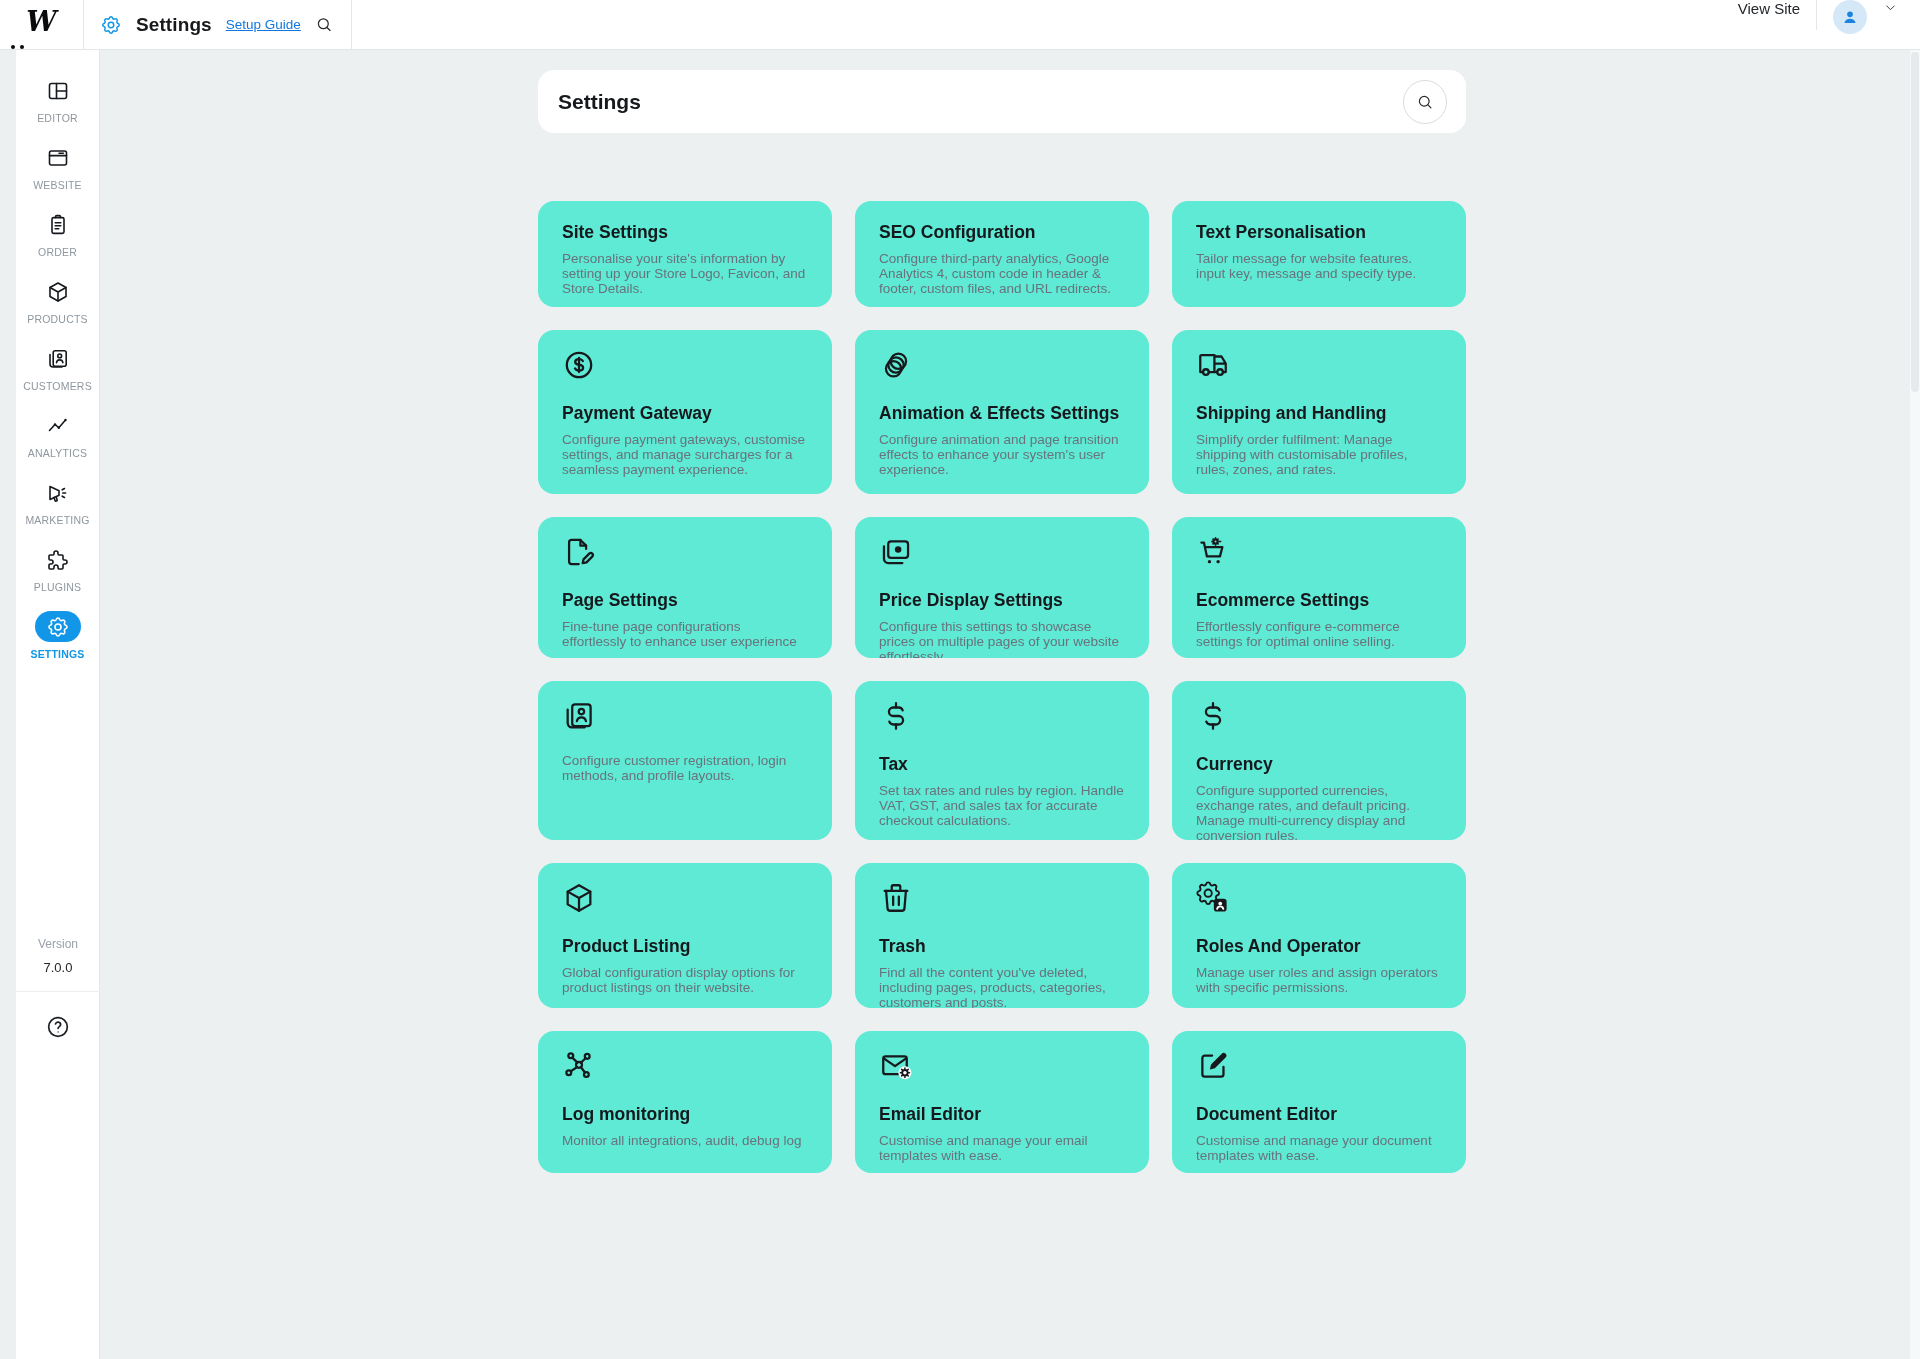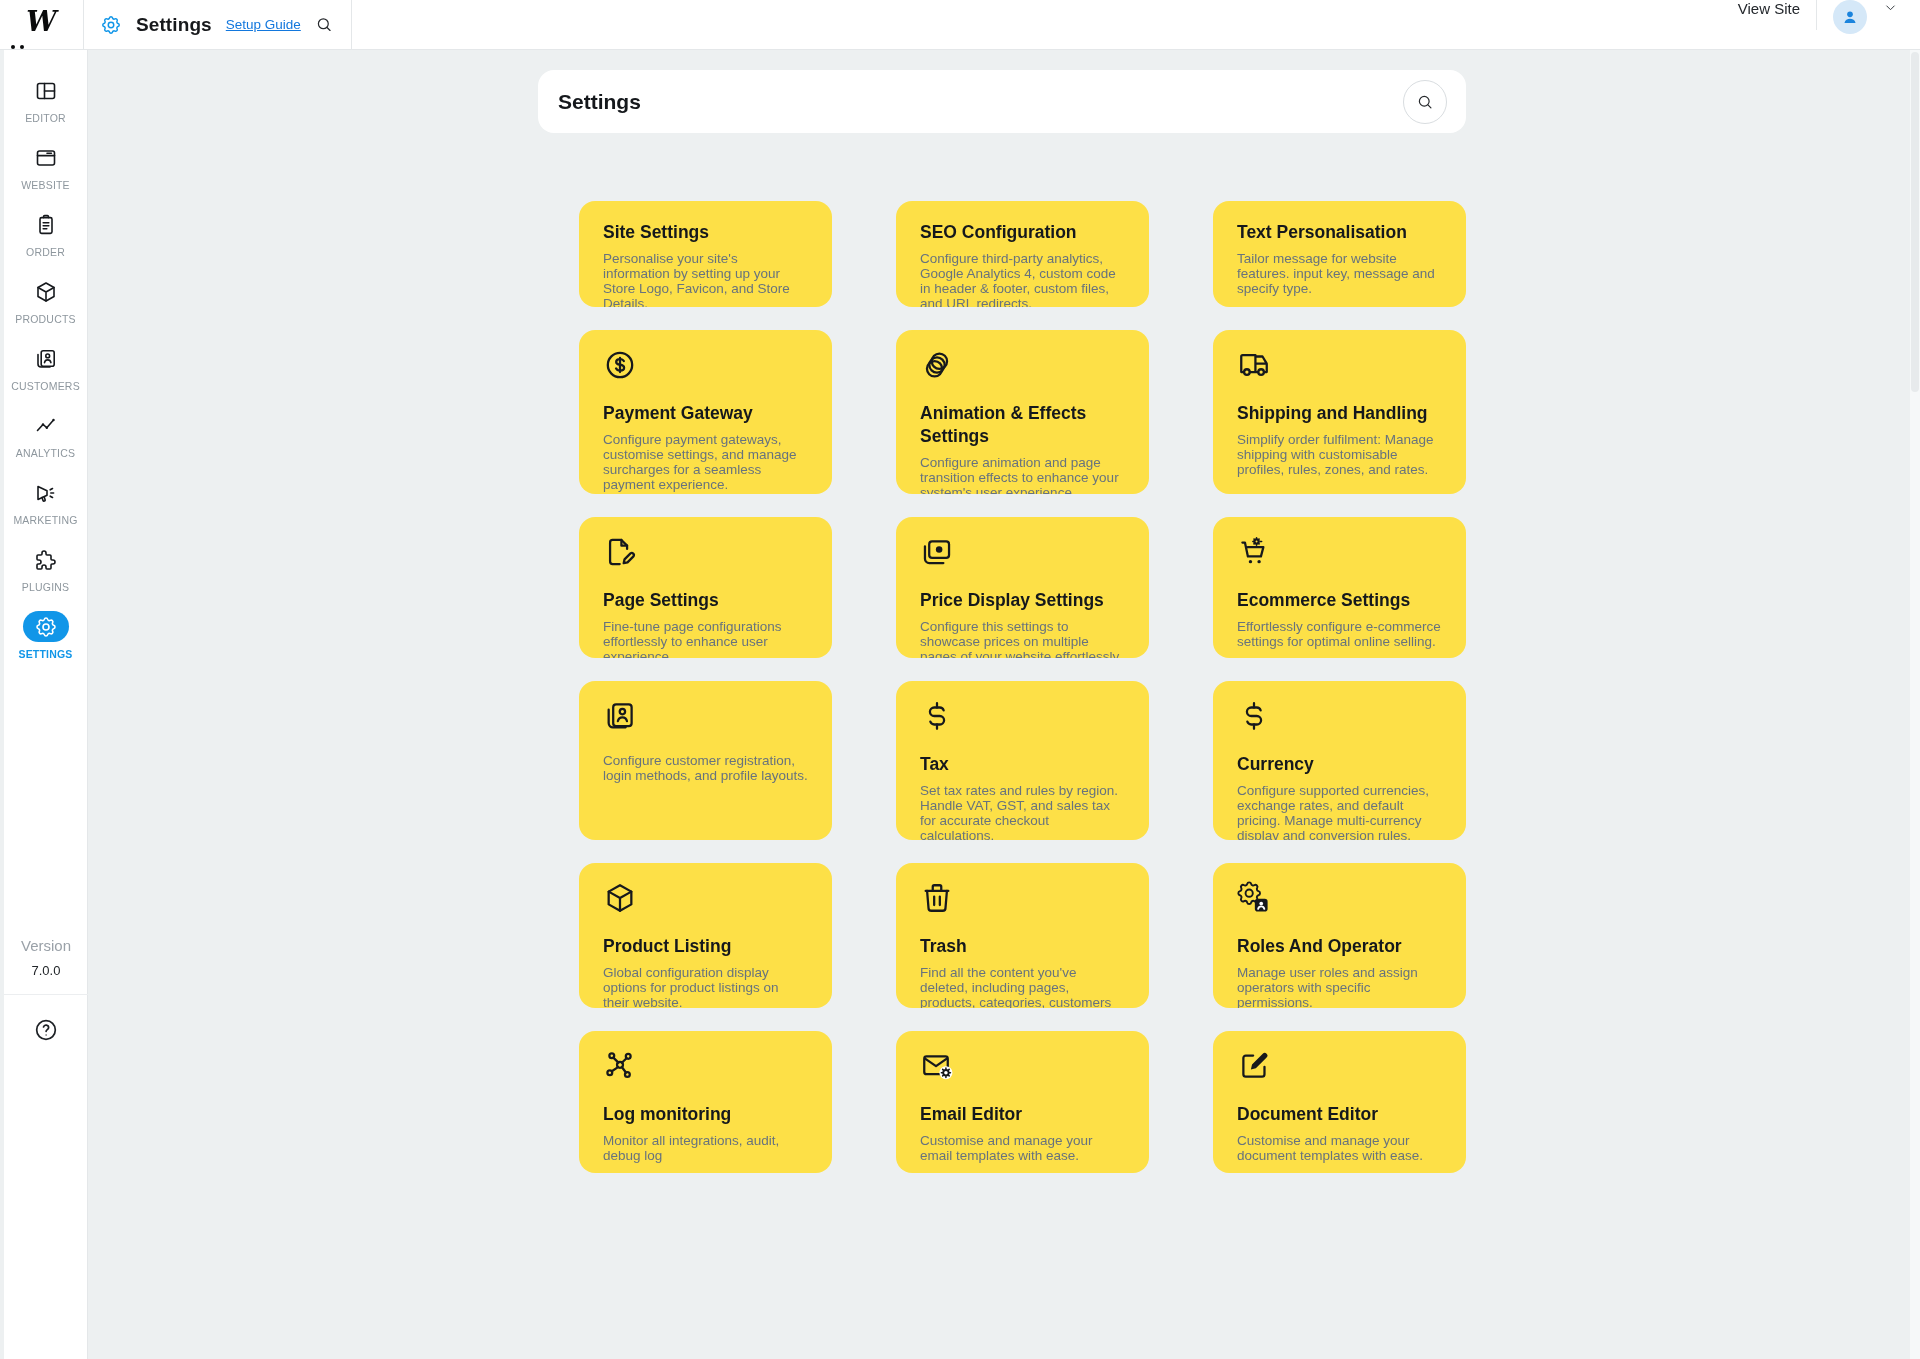--- a/index.html
+++ b/index.html
@@ -27,44 +27,44 @@
   .tb-link{font-size:13.5px;color:var(--link);text-decoration:underline;cursor:pointer;white-space:nowrap;}
   .tb-search{margin-left:auto;width:21px;height:21px;color:#26292d;cursor:pointer;}
   .tb-right{margin-left:auto;display:flex;align-items:flex-start;gap:16px;padding-right:22px;}
   .view-site{font-size:15px;color:#23272c;cursor:pointer;}
   .tb-divider{width:1px;height:30px;background:var(--border);}
   .avatar{width:34px;height:34px;border-radius:50%;background:#d5e8f8;display:flex;align-items:center;justify-content:center;cursor:pointer;}
   .avatar svg{width:20px;height:20px;color:#1b84dd;}
   .tb-chevron{width:15px;height:15px;color:#3a3f44;cursor:pointer;}
 
   
-  .sidebar{position:absolute;top:50px;left:4px;bottom:0;width:84px;background:#fff;border-right:1px solid var(--border);display:flex;flex-direction:column;align-items:center;padding-top:16px;z-index:4;}
+  .sidebar{position:absolute;top:50px;left:16px;bottom:0;width:84px;background:#fff;border-right:1px solid var(--border);display:flex;flex-direction:column;align-items:center;padding-top:16px;z-index:4;}
   .sb-item{width:100%;display:flex;flex-direction:column;align-items:center;gap:6px;padding:9px 0;cursor:pointer;}
   .icn-wrap{width:46px;height:31px;border-radius:999px;display:flex;align-items:center;justify-content:center;}
   .sb-item .icn{width:24px;height:24px;color:var(--ink);}
   .sb-item .lbl{font-size:10.5px;font-weight:500;color:var(--label);letter-spacing:.2px;}
   .sb-item.active .icn-wrap{background:var(--accent);}
   .sb-item.active .icn{color:#fff;}
   .sb-item.active .lbl{color:var(--accent);font-weight:700;}
   .sb-version{margin-top:140px;text-align:center;}
-  .sb-version .v-label{display:block;font-size:15px;color:#9aa1a8;}
+  .sb-version .v-label{display:block;font-size:12px;color:#9aa1a8;}
   .sb-version .v-num{display:block;font-size:13px;font-weight:400;color:#22262a;margin-top:9px;}
   .sb-sep{width:100%;height:1px;background:#eceef0;margin:16px 0 22px;}
   .sb-help{width:26px;height:26px;color:#1d2125;cursor:pointer;}
 
   
   .content{position:absolute;top:50px;left:84px;right:0;bottom:0;background:var(--bg);padding-top:20px;overflow:hidden;}
   .content-col{width:928px;margin:0 auto;}
   .page-head{height:63px;background:#fff;border-radius:16px;display:flex;align-items:center;justify-content:space-between;padding:0 19px 0 20px;}
   .page-head h1{font-size:21px;font-weight:700;color:#15181c;}
   .search-btn{width:44px;height:44px;border-radius:50%;border:1px solid #d9dde0;background:#fff;display:flex;align-items:center;justify-content:center;cursor:pointer;}
   .search-btn svg{width:18px;height:18px;color:#26292d;}
 
   .grid{margin-top:68px;display:grid;grid-template-columns:repeat(3,1fr);grid-template-rows:106px 164px 141px 159px 145px 142px 143px;gap:23px;}
-  .card{background:#fde047;border-radius:16px;padding:18px 24px;overflow:hidden;cursor:pointer;margin-left:41px;}
+  .card{background:#5eead4;border-radius:16px;padding:18px 24px;overflow:hidden;cursor:pointer;}
   .card .cicon{width:34px;height:34px;color:#17191c;display:block;margin-bottom:20px;}
   .card h3{font-size:17.5px;line-height:23px;font-weight:700;color:#15181c;margin:2px 0 7px;}
   .card p{font-size:13.5px;line-height:15px;color:var(--muted);}
 
   .scroll-track{position:absolute;top:50px;right:0;bottom:0;width:10px;background:#f6f8f9;}
   .scroll-thumb{position:absolute;top:2px;right:1px;width:8px;height:340px;border-radius:4px;background:#e7eaec;}
 
   svg.icn,svg.cicon,svg.ui{fill:none;stroke:currentColor;stroke-width:1.6;stroke-linecap:round;stroke-linejoin:round;}
 </style>
 </head>

